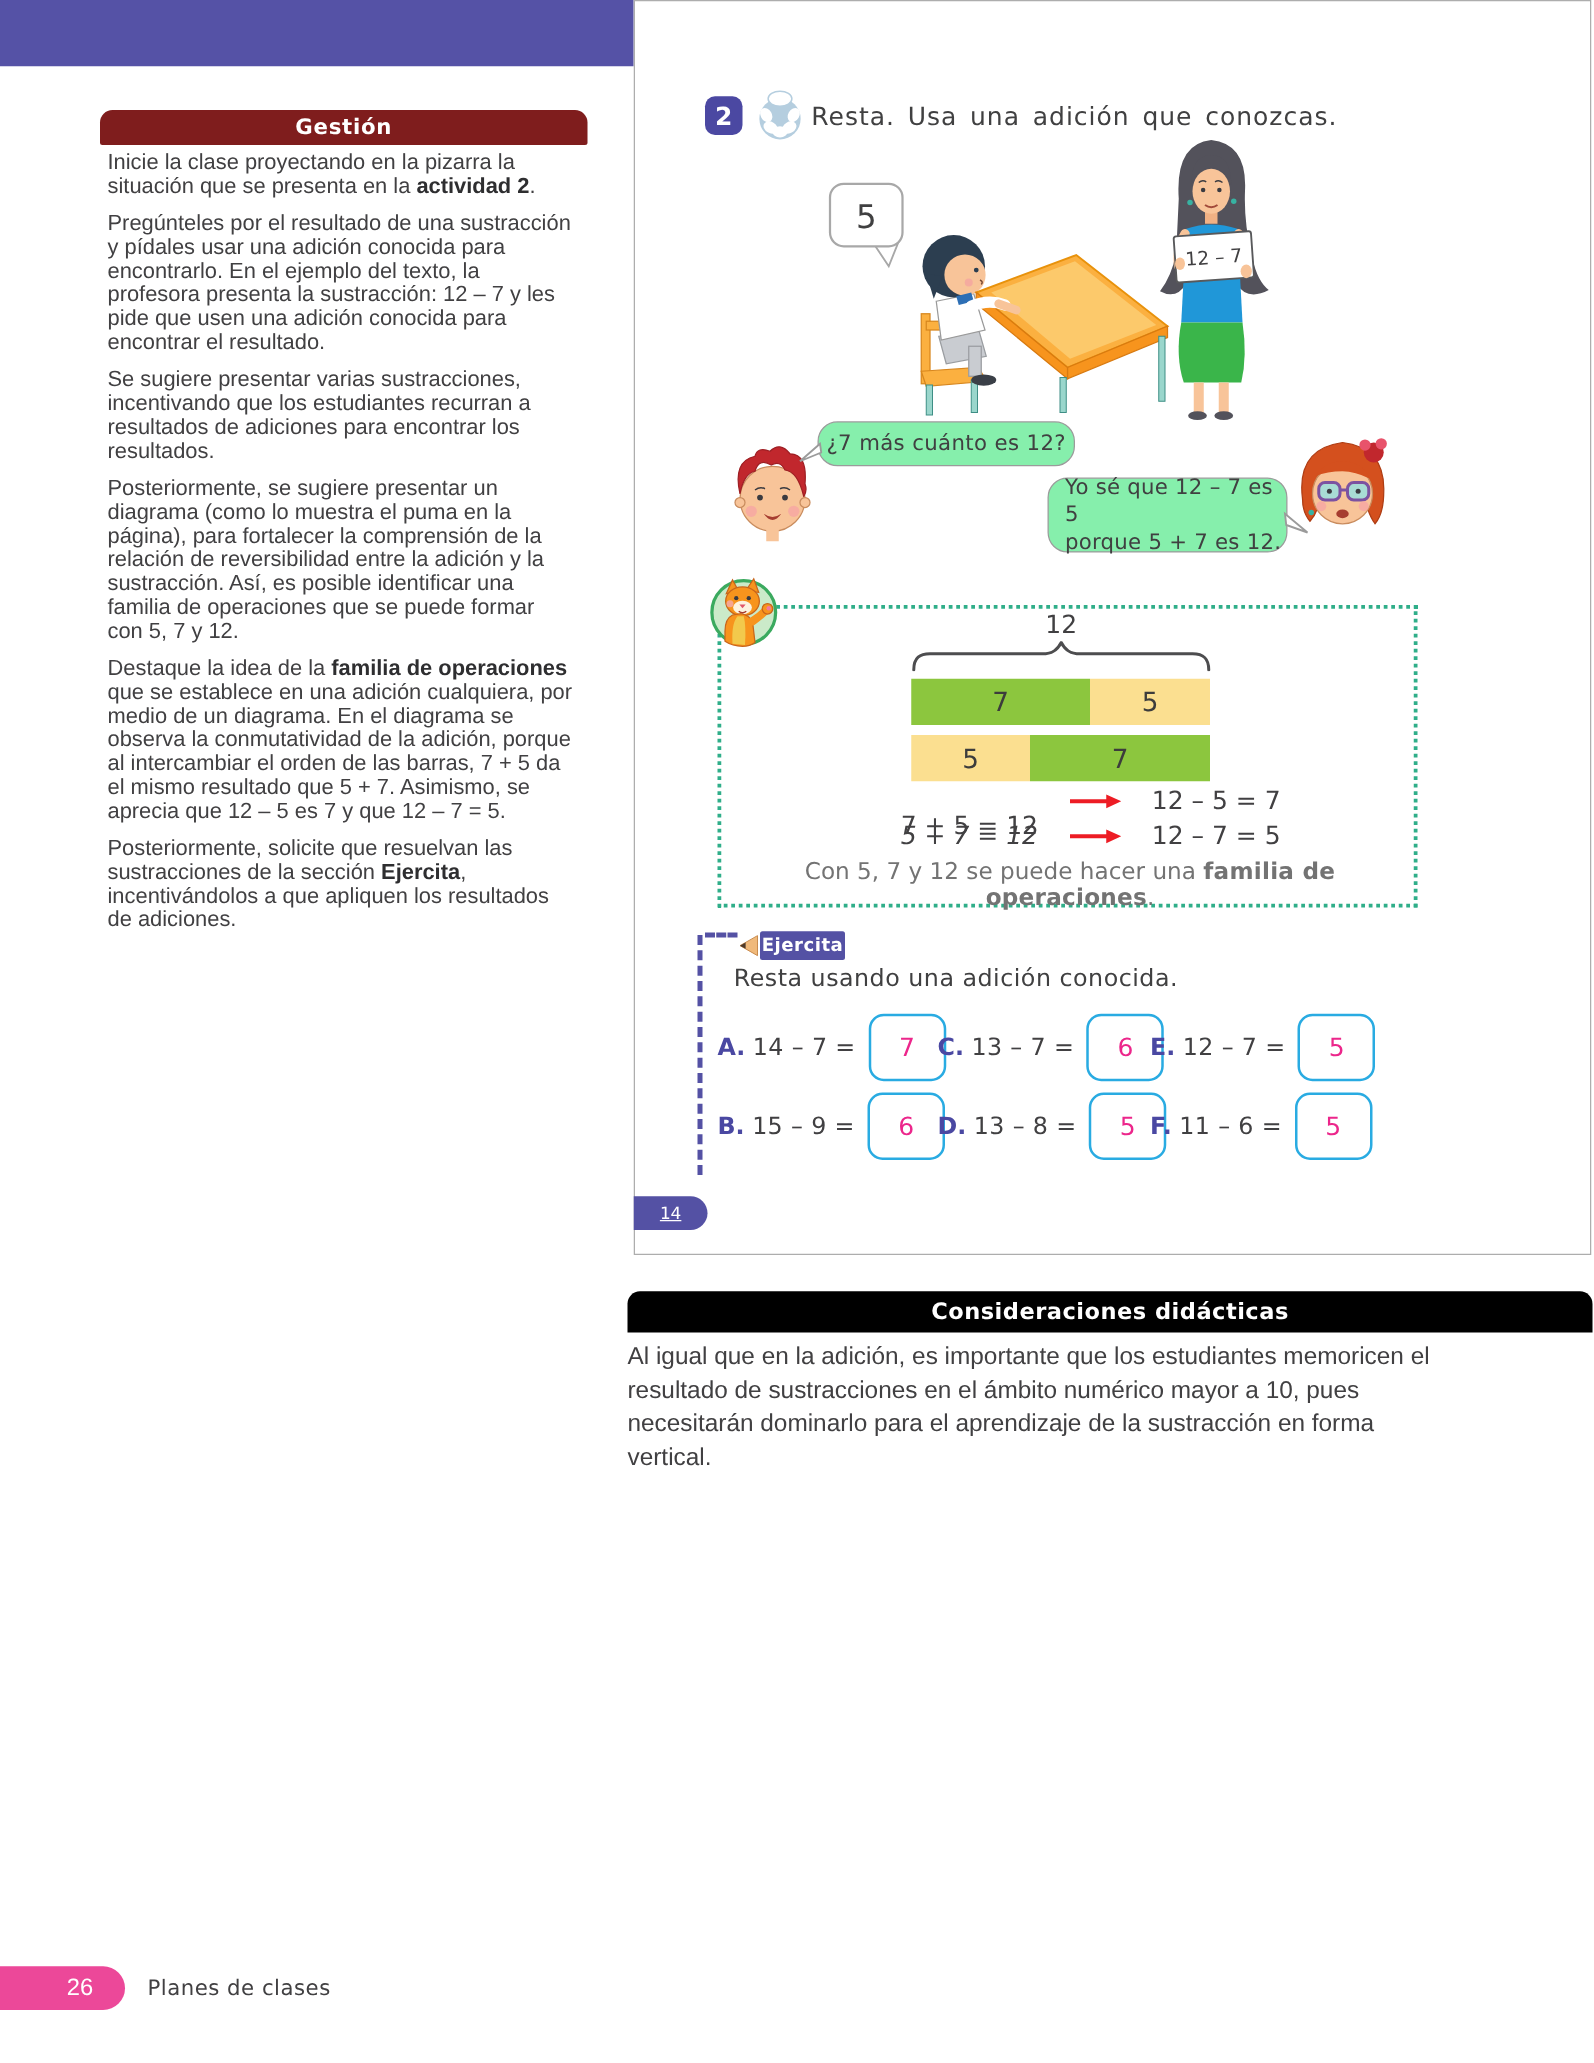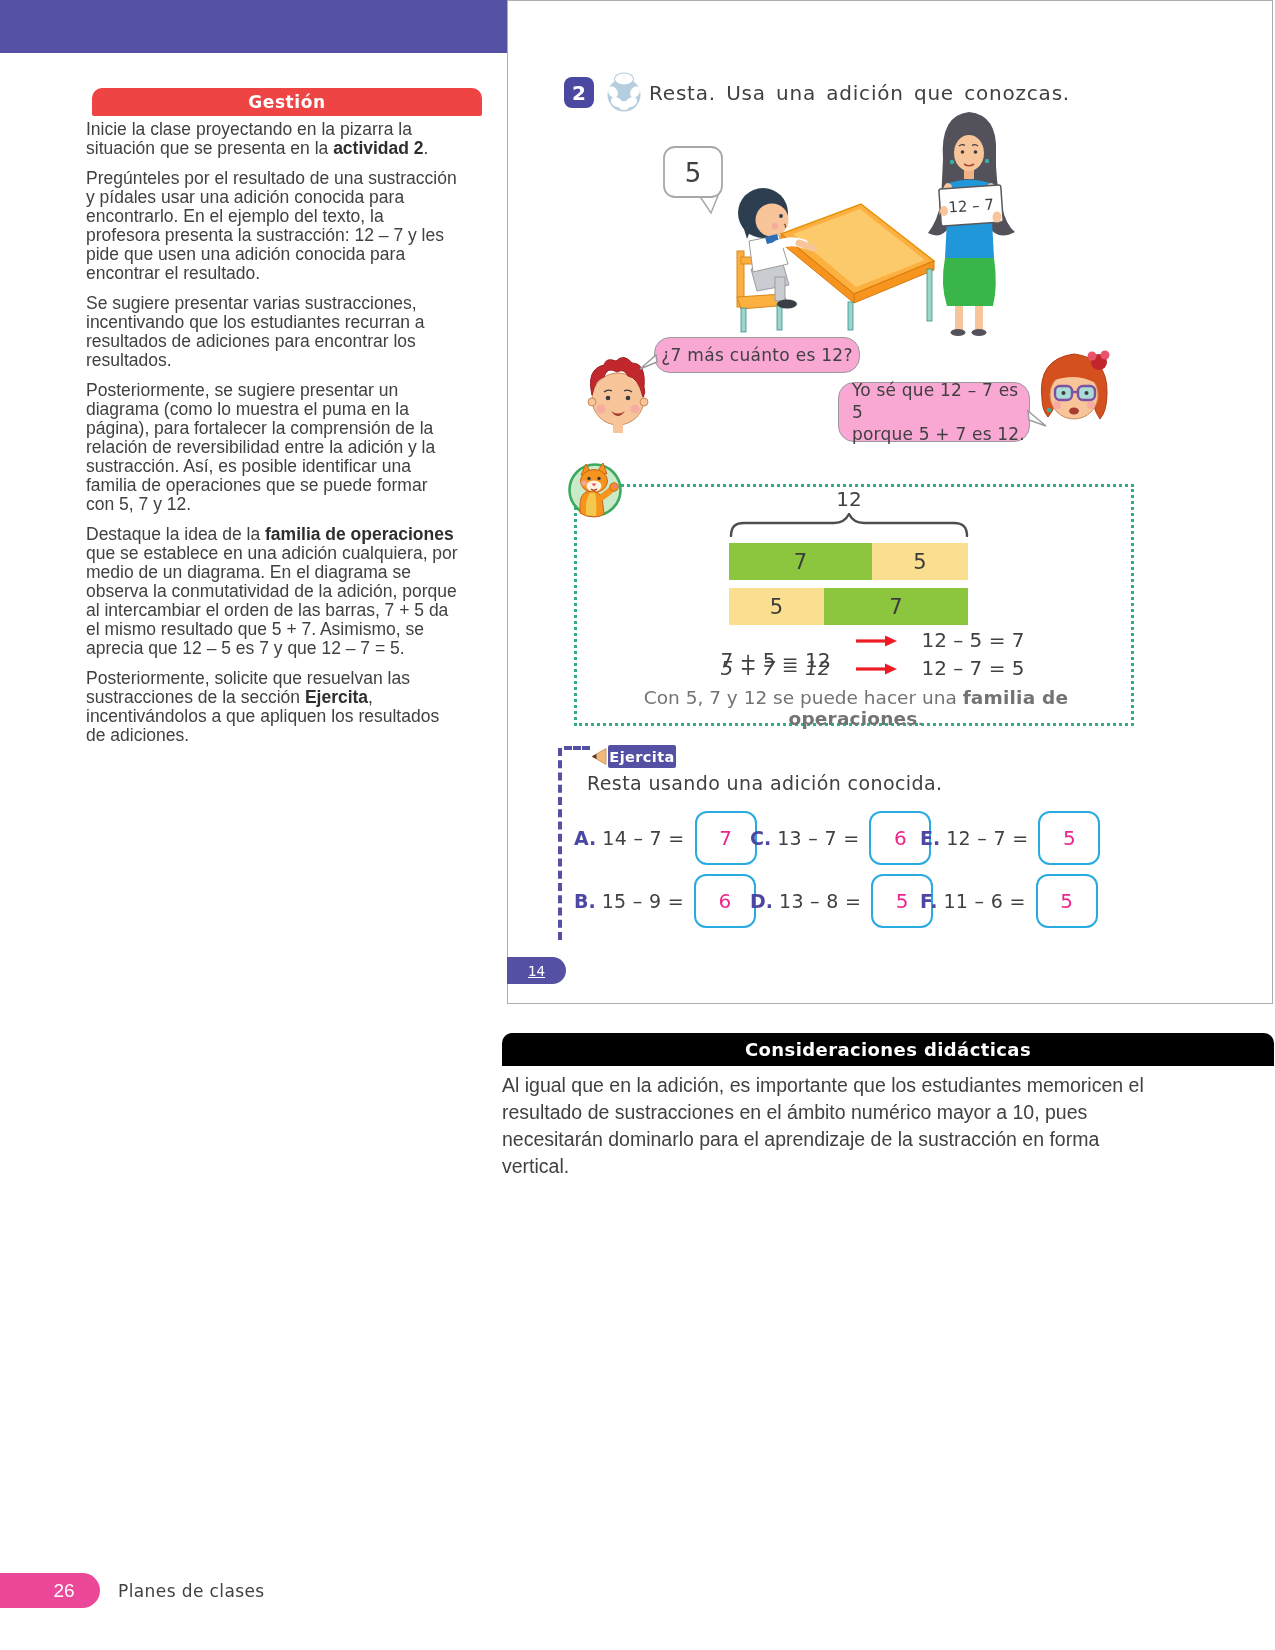--- a/index.html
+++ b/index.html
@@ -4,39 +4,39 @@
 <style>
   html,body{margin:0;padding:0;background:#ffffff;}
   .canvas{position:relative;width:1275px;height:1650px;background:#fff;overflow:hidden;
           font-family:"Liberation Sans",sans-serif;color:#414042;}
   .abs{position:absolute;}
 
   
   .top-bar{left:0;top:0;width:507px;height:53px;background:#5552A6;}
 
   
-  .gestion-bar{left:92px;top:88px;width:390px;height:28px;background:#ef4444;
+  .gestion-bar{left:80px;top:88px;width:390px;height:28px;background:#7f1d1d;
     border-radius:10px 10px 2px 2px;display:flex;align-items:center;justify-content:center;}
   .bar-title{color:#fff;font-weight:bold;font-size:17px;letter-spacing:.6px;
     font-family:"DejaVu Sans",sans-serif;}
   .sidebar-text{left:86px;top:120px;width:372px;font-size:17.5px;line-height:19px;}
   .sidebar-text p{margin:0 0 11px 0;}
   .sidebar-text b{color:#2e2e30;}
 
   
   .page{left:507px;top:0;width:766px;height:1004px;background:#fff;
     border:1.5px solid #ADADAD;box-sizing:border-box;}
   .school{font-family:"DejaVu Sans",sans-serif;}
 
   .act-badge{left:56px;top:76px;width:30px;height:31px;background:#4B48A2;border-radius:8px;
     color:#fff;font-weight:bold;font-size:20px;display:flex;align-items:center;justify-content:center;
     font-family:"DejaVu Sans",sans-serif;}
   .act-title{left:141px;top:80px;font-size:20px;color:#404041;letter-spacing:.8px;word-spacing:3px;}
 
-  .bubble{background:#f9a8d4;border:1.8px solid #9B9B9B;border-radius:16px;color:#404041;
+  .bubble{background:#86efac;border:1.8px solid #9B9B9B;border-radius:16px;color:#404041;
     font-family:"DejaVu Sans",sans-serif;}
   .q-bubble{left:146px;top:336px;width:204px;height:34px;font-size:17px;
     display:flex;align-items:center;justify-content:center;letter-spacing:.3px;}
   .a-bubble{left:330px;top:381px;width:192px;height:60px;font-size:17px;line-height:22px;
     display:flex;flex-direction:column;justify-content:center;padding-left:13px;box-sizing:border-box;letter-spacing:.2px;}
 
   
   .dotted-box{left:66px;top:483px;width:560px;height:242px;border:3px dotted #2FAE89;box-sizing:border-box;}
   .total-label{left:221px;top:486px;width:240px;text-align:center;font-size:20px;color:#414042;}
   .brace{left:221px;top:512px;}

